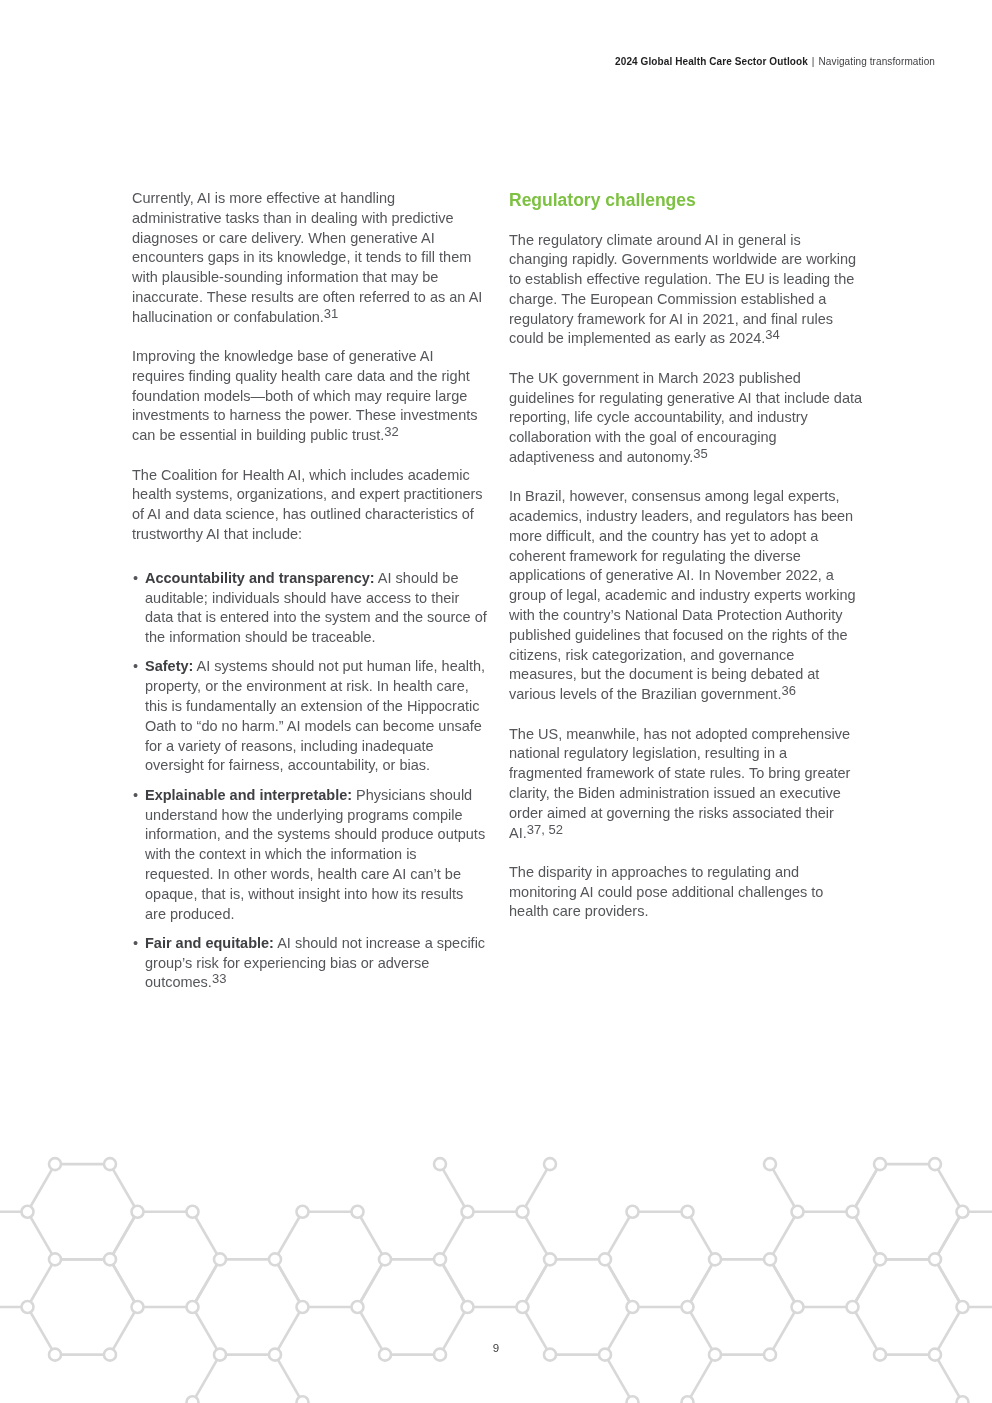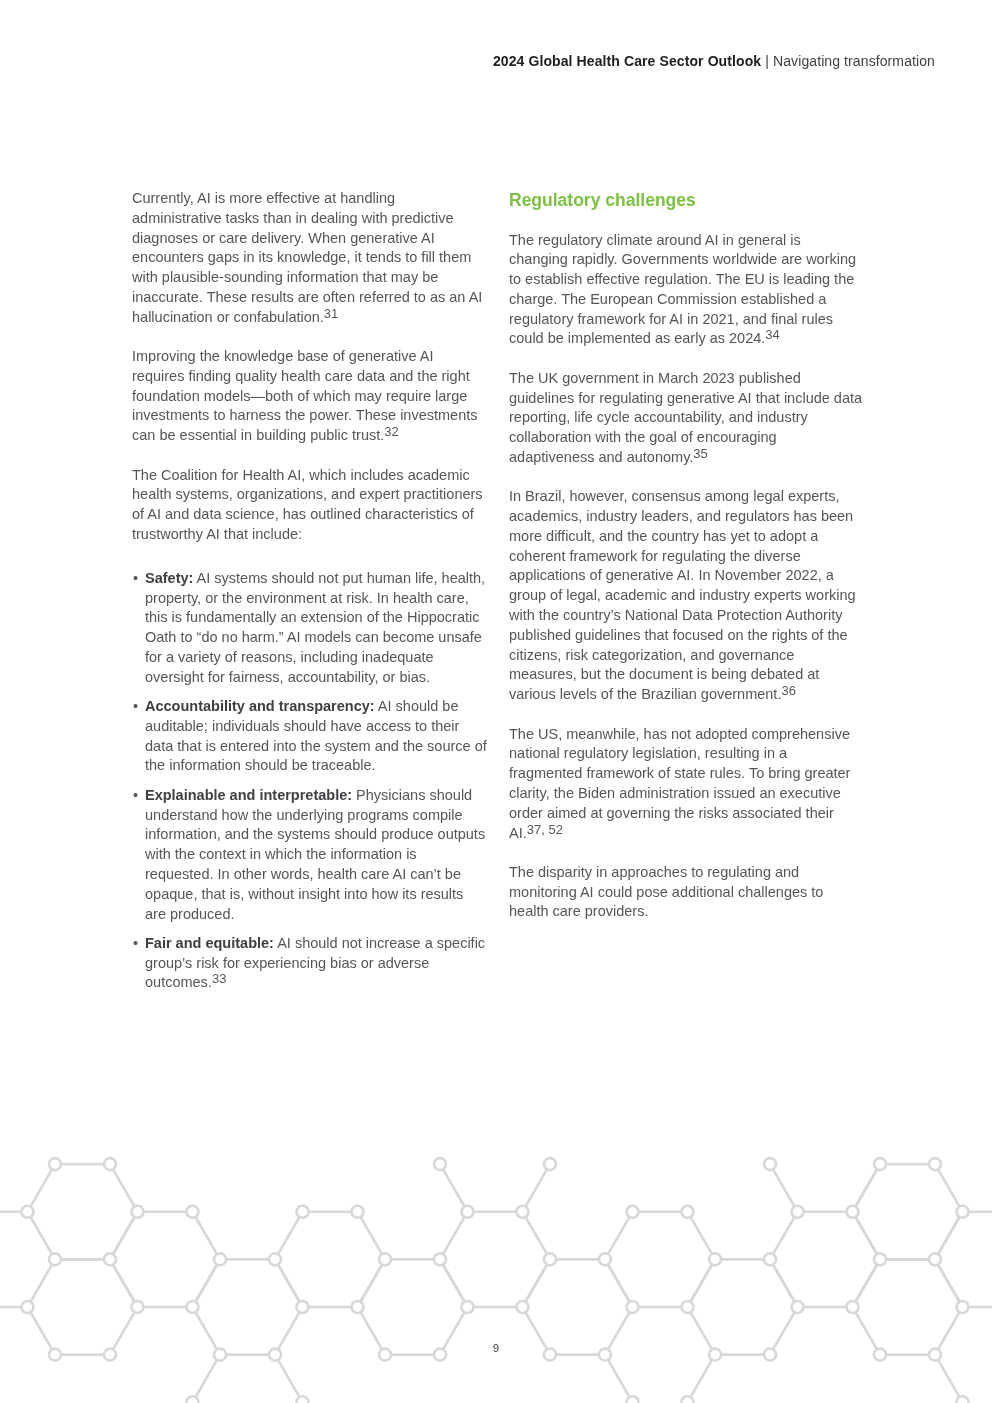--- a/index.html
+++ b/index.html
@@ -7,21 +7,21 @@
     position:relative;
     width:992px; height:1403px;
     background:#ffffff;
     overflow:hidden;
     font-family:"Liberation Sans","DejaVu Sans",sans-serif;
   }
   
   .runhead {
     position:absolute; top:54px; left:0; right:57px;
     text-align:right;
-    font-size:14px; line-height:15px;
+    font-size:10px; line-height:15px;
     color:#414145;
     letter-spacing:0.1px;
   }
   .runhead .bold { font-weight:bold; color:#1e1e20; }
   .runhead .sep { color:#414145; padding:0 4px; }
 
   
   .col {
     position:absolute; top:189px;
     font-size:14.5px; line-height:19.8px;
@@ -75,22 +75,22 @@
 
   <div class="runhead">
     <span class="bold">2024 Global Health Care Sector Outlook</span><span class="sep">|</span><span>Navigating transformation</span>
   </div>
 
   <div class="col col-left">
     <p class="para"><span class="run-normal">Currently, AI is more effective at handling administrative tasks than in dealing with predictive diagnoses or care delivery. When generative AI encounters gaps in its knowledge, it tends to fill them with plausible-sounding information that may be inaccurate. These results are often referred to as an AI hallucination or confabulation.</span><sup class="run-sup">31</sup></p>
     <p class="para"><span class="run-normal">Improving the knowledge base of generative AI requires finding quality health care data and the right foundation models—both of which may require large investments to harness the power. These investments can be essential in building public trust.</span><sup class="run-sup">32</sup></p>
     <p class="para para-before-list"><span class="run-normal">The Coalition for Health AI, which includes academic health systems, organizations, and expert practitioners of AI and data science, has outlined characteristics of trustworthy AI that include:</span></p>
     <ul class="bullets">
+      <li><span class="run-bold">Accountability and transparency:</span><span class="run-normal"> AI should be auditable; individuals should have access to their data that is entered into the system and the source of the information should be traceable.</span></li>
       <li><span class="run-bold">Safety:</span><span class="run-normal"> AI systems should not put human life, health, property, or the environment at risk. In health care, this is fundamentally an extension of the Hippocratic Oath to “do no harm.” AI models can become unsafe for a variety of reasons, including inadequate oversight for fairness, accountability, or bias.</span></li>
-      <li><span class="run-bold">Accountability and transparency:</span><span class="run-normal"> AI should be auditable; individuals should have access to their data that is entered into the system and the source of the information should be traceable.</span></li>
       <li><span class="run-bold">Explainable and interpretable:</span><span class="run-normal"> Physicians should understand how the underlying programs compile information, and the systems should produce outputs with the context in which the information is requested. In other words, health care AI can’t be opaque, that is, without insight into how its results are produced.</span></li>
       <li><span class="run-bold">Fair and equitable:</span><span class="run-normal"> AI should not increase a specific group’s risk for experiencing bias or adverse outcomes.</span><sup class="run-sup">33</sup></li>
     </ul>
   </div>
 
   <div class="col col-right">
     <h2 class="section-heading" style="color: rgb(125, 193, 66);">Regulatory challenges</h2>
     <p class="para"><span class="run-normal">The regulatory climate around AI in general is changing rapidly. Governments worldwide are working to establish effective regulation. The EU is leading the charge. The European Commission established a regulatory framework for AI in 2021, and final rules could be implemented as early as 2024.</span><sup class="run-sup">34</sup></p>
     <p class="para"><span class="run-normal">The UK government in March 2023 published guidelines for regulating generative AI that include data reporting, life cycle accountability, and industry collaboration with the goal of encouraging adaptiveness and autonomy.</span><sup class="run-sup">35</sup></p>
     <p class="para"><span class="run-normal">In Brazil, however, consensus among legal experts, academics, industry leaders, and regulators has been more difficult, and the country has yet to adopt a coherent framework for regulating the diverse applications of generative AI. In November 2022, a group of legal, academic and industry experts working with the country’s National Data Protection Authority published guidelines that focused on the rights of the citizens, risk categorization, and governance measures, but the document is being debated at various levels of the Brazilian government.</span><sup class="run-sup">36</sup></p>

